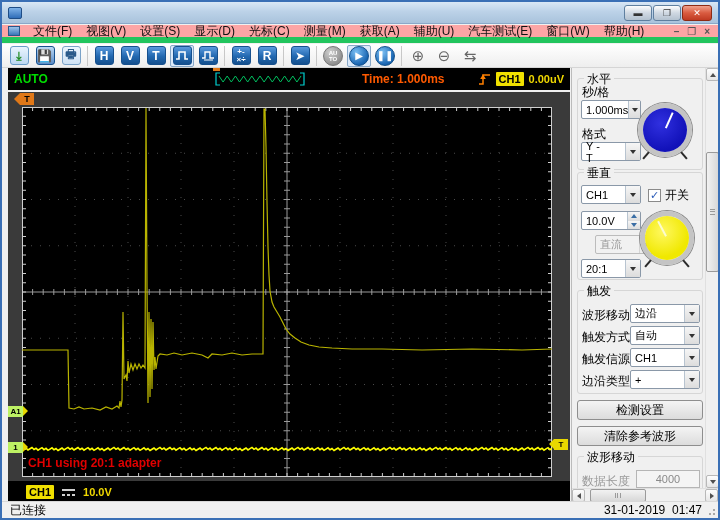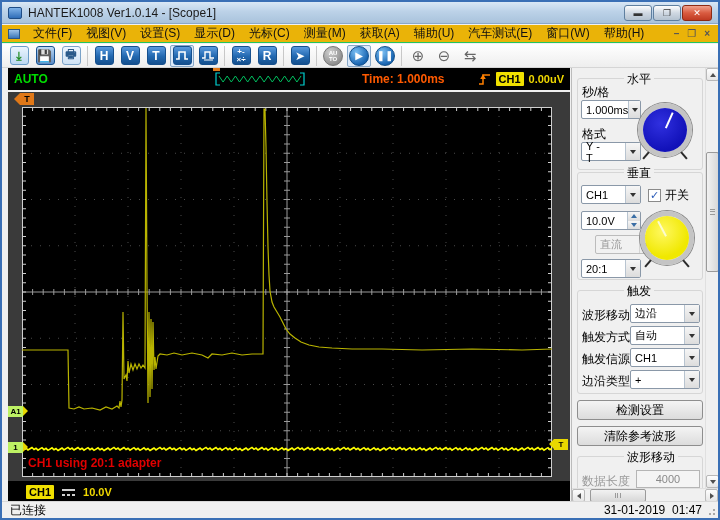--- a/index.html
+++ b/index.html
@@ -17,22 +17,22 @@
     background:linear-gradient(#7fb2e8,#2f6db8); border:1px solid #1f4d86; border-radius:2px; }
   .title-text { font-size:12px; color:#1a1a1a; }
   .cap-btns { position:absolute; right:6px; top:3px; display:flex; gap:1px; }
   .cap-btn { width:28px; height:16px; border:1px solid #5f7f9f; border-radius:3px;
     background:linear-gradient(#fdfdfd,#cfd8e2 50%,#b4c2d0); color:#333; font-size:9px;
     display:flex; align-items:center; justify-content:center; line-height:1; }
   .cap-btn.close { width:30px; background:linear-gradient(#f0a18c,#d95b40 50%,#bf3a22);
     border-color:#8c2a14; color:#fff; font-weight:bold; }
 
   
-  .menubar { position:absolute; left:0; top:23px; right:0; height:18px; background:#eab308;
-    display:flex; align-items:center; border-bottom:1px solid #22c55e; }
+  .menubar { position:absolute; left:0; top:23px; right:0; height:18px; background:#fca5a5;
+    display:flex; align-items:center; border-bottom:6px solid #22c55e; }
   .mdi-icon { width:12px; height:10px; margin:0 6px; background:linear-gradient(#9ec4ea,#3a76b8);
     border:1px solid #2a5688; }
   .menu-item { padding:0 7px; height:18px; display:flex; align-items:center; color:#111; cursor:default; }
   .mdi-ctrls { margin-left:auto; display:flex; gap:8px; padding-right:8px; color:#555;
     font-size:10px; font-weight:bold; align-items:center; }
   .mdi-ctrls span { cursor:default; }
 
   
   .toolbar { position:absolute; left:0; top:42px; right:0; height:24px;
     background:linear-gradient(#ffffff,#eeeeee); border-bottom:1px solid #d5d5d5;
@@ -93,21 +93,21 @@
   .dc-ic { width:13px; height:9px; position:relative; }
   .dc-ic i { position:absolute; left:0; right:0; height:2px; background:#cfcfcf; display:block; }
   .dc-ic i.solid { top:1px; }
   .dc-ic i.dash { top:6px; background:repeating-linear-gradient(90deg,#cfcfcf 0 3px,transparent 3px 5px); }
   .vdiv-val { color:#f0d800; font-weight:bold; font-size:11px; }
 
   
   .panel { position:absolute; left:0; top:0; width:134px; bottom:13px; background:#f0f0f0; overflow:hidden; }
   .group { position:absolute; left:5px; width:126px; border:1px solid #d6d6d6; border-radius:3px; }
   .group-label { position:absolute; top:-8px; left:6px; background:#f0f0f0; padding:0 3px;
-    font-size:12px; color:#000;margin-left:40px; }
+    font-size:12px; color:#000; }
   .plabel { font-size:12px; color:#000; }
   .combo { position:absolute; height:19px; background:#fff; border:1px solid #8a98a8; border-radius:2px;
     font-size:11px; display:flex; align-items:center; }
   .combo .cv { flex:1; padding-left:4px; }
   .combo .drop { width:15px; height:100%; border-left:1px solid #b8c4d0;
     background:linear-gradient(#f6f6f6,#dcdcdc); display:flex; align-items:center; justify-content:center; }
   .combo .drop::after { content:""; border-left:3.5px solid transparent; border-right:3.5px solid transparent;
     border-top:4px solid #333; }
   .combo.disabled { background:#f1f1f1; border-color:#bcbcbc; color:#9a9a9a;margin-left:14px; }
   .combo.disabled .drop { background:#ededed; border-left-color:#d5d5d5; }
@@ -178,21 +178,20 @@
       radial-gradient(circle at 8px 4px,#a8a8a8 1px,transparent 1.4px),
       radial-gradient(circle at 4px 8px,#a8a8a8 1px,transparent 1.4px); }
 </style>
 </head>
 <body>
 
 <div class="window">
 
   <div class="titlebar">
     <div class="app-icon"></div>
-    <div class="title-text">HANTEK1008 Ver1.0.14 - [Scope1]</div>
     <div class="cap-btns">
       <div class="cap-btn">▬</div>
       <div class="cap-btn">❐</div>
       <div class="cap-btn close">✕</div>
     </div>
   </div>
 
   <div class="menubar">
     <div class="mdi-icon"></div>
     <div class="menu-item">文件(F)</div>

